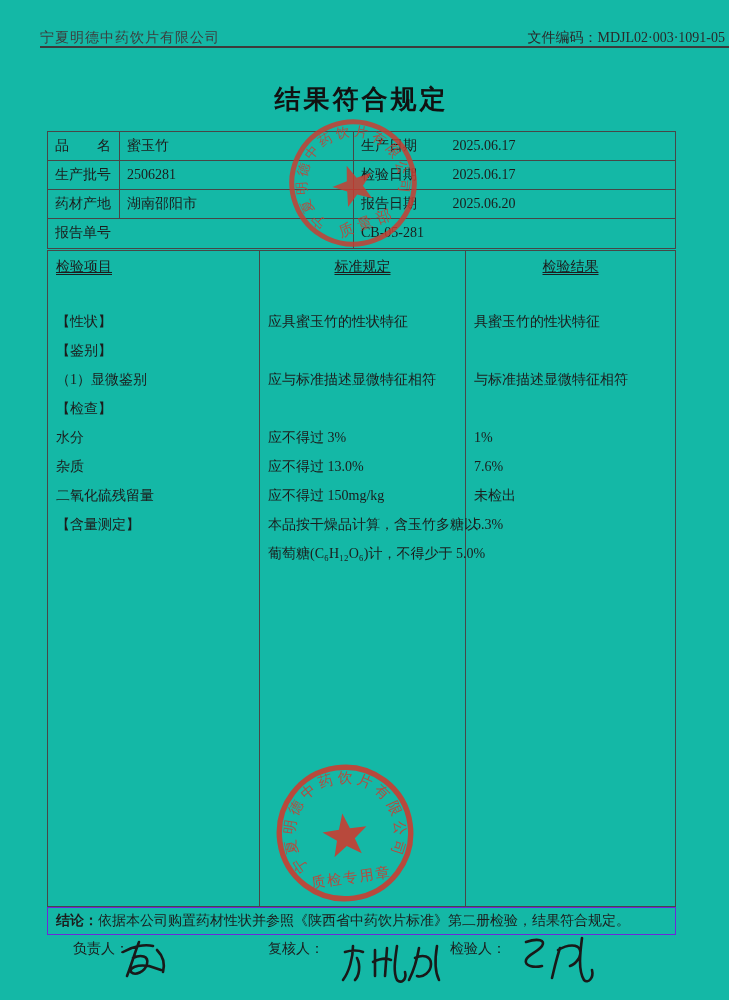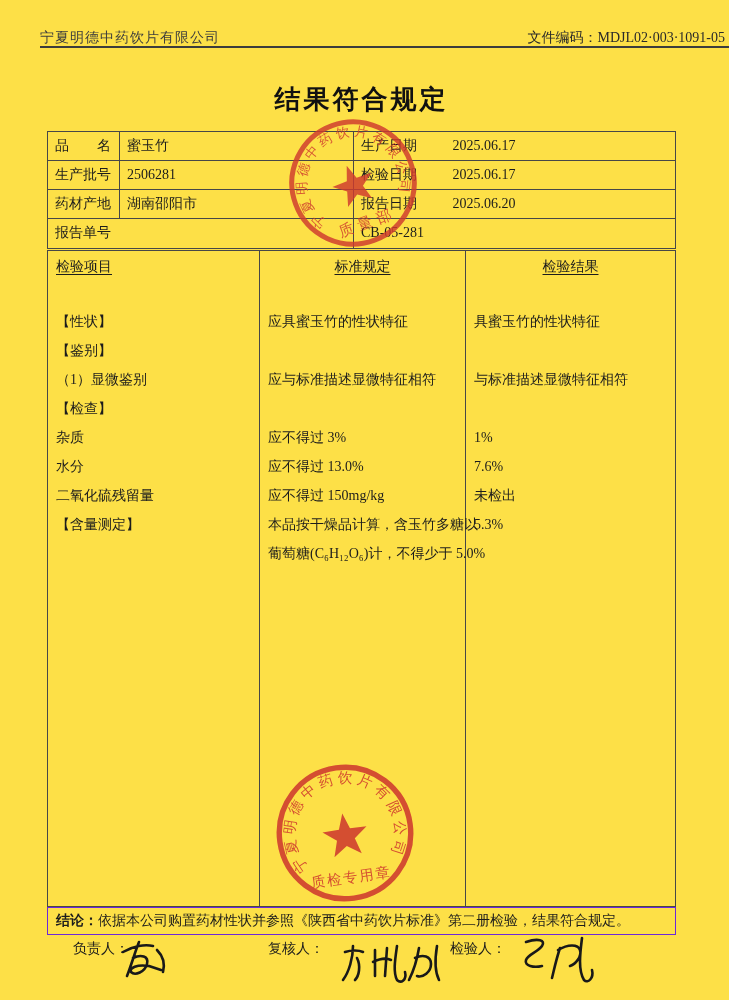--- a/index.html
+++ b/index.html
@@ -1,18 +1,18 @@
 <!DOCTYPE html>
 <html><head>
 <meta charset="utf-8">
 <style>
   * { margin:0; padding:0; box-sizing:border-box; }
   html,body { width:729px; height:1000px; background:#ffffff; }
   .page {
-    position:relative; width:729px; height:1000px; background:#fde047;
+    position:relative; width:729px; height:1000px; background:#14b8a6;
     font-family:"Liberation Serif","DejaVu Serif",serif;
     color:#1c1c1c; overflow:hidden;
   }
   
   .hdr-company { position:absolute; left:40px; top:29px; font-size:14px; color:#3d3d3d; letter-spacing:1px; }
   .hdr-code { position:absolute; right:4px; top:29px; font-size:14px; color:#2a2a2a; }
   .hdr-rule { position:absolute; left:40px; right:0; top:46px; border-top:2px solid #3c3c3c; }
   
   .title { position:absolute; left:47px; top:82px; width:629px; text-align:center;
            font-size:26px; font-weight:bold; letter-spacing:3px; color:#111; }
@@ -28,21 +28,21 @@
   .jlabel { display:inline-block; width:56px; text-align:justify; text-align-last:justify; }
   .rlabel { display:inline-block; width:88px; }
   .rvalue { display:inline-block; }
   
   .detail-table { position:absolute; left:47px; top:250px; width:629px; height:657px;
                   border:1px solid #474747; display:flex; font-size:14px; }
   .dcol { height:100%; }
   .dcol-1 { width:212px; border-right:1px solid #474747; }
   .dcol-2 { width:206px; border-right:1px solid #474747; }
   .dcol-3 { flex:1; }
-  .dhead { height:56px; padding-top:7px; text-align:center; }
+  .dhead { height:56px; padding-top:7px; text-align:center;text-decoration:underline; }
   .dhead.left { text-align:left; padding-left:8px; }
   .dhead span { text-decoration:underline; text-underline-offset:3px; }
   .drow { height:29px; line-height:29px; white-space:nowrap; padding-left:8px; overflow:visible; }
   
   .conclusion { position:absolute; left:47px; top:907px; width:629px; height:28px;
                 border:1px solid #6d28d9; line-height:26px; font-size:14px;
                 padding-left:8px; white-space:nowrap; }
   .conclusion b { font-weight:bold; }
   
   .signatures { position:absolute; left:47px; top:940px; width:660px; height:58px; font-size:14px; }
@@ -97,22 +97,22 @@
     <div class="ic last-col last-row">CB-05-281</div>
   </div>
 
   <div class="detail-table">
     <div class="dcol dcol-1">
       <div class="dhead left"><span>检验项目</span></div>
       <div class="drow">【性状】</div>
       <div class="drow">【鉴别】</div>
       <div class="drow">（1）显微鉴别</div>
       <div class="drow">【检查】</div>
+      <div class="drow">水分</div>
       <div class="drow">杂质</div>
-      <div class="drow">水分</div>
       <div class="drow">二氧化硫残留量</div>
       <div class="drow">【含量测定】</div>
       <div class="drow"></div>
     </div>
     <div class="dcol dcol-2">
       <div class="dhead"><span>标准规定</span></div>
       <div class="drow">应具蜜玉竹的性状特征</div>
       <div class="drow"></div>
       <div class="drow">应与标准描述显微特征相符</div>
       <div class="drow"></div>

